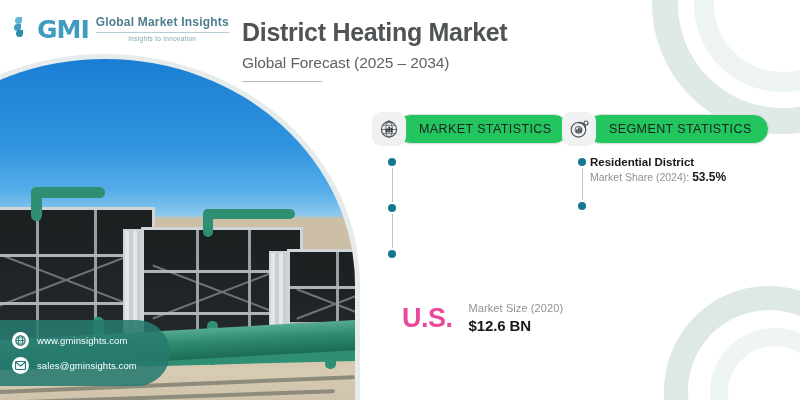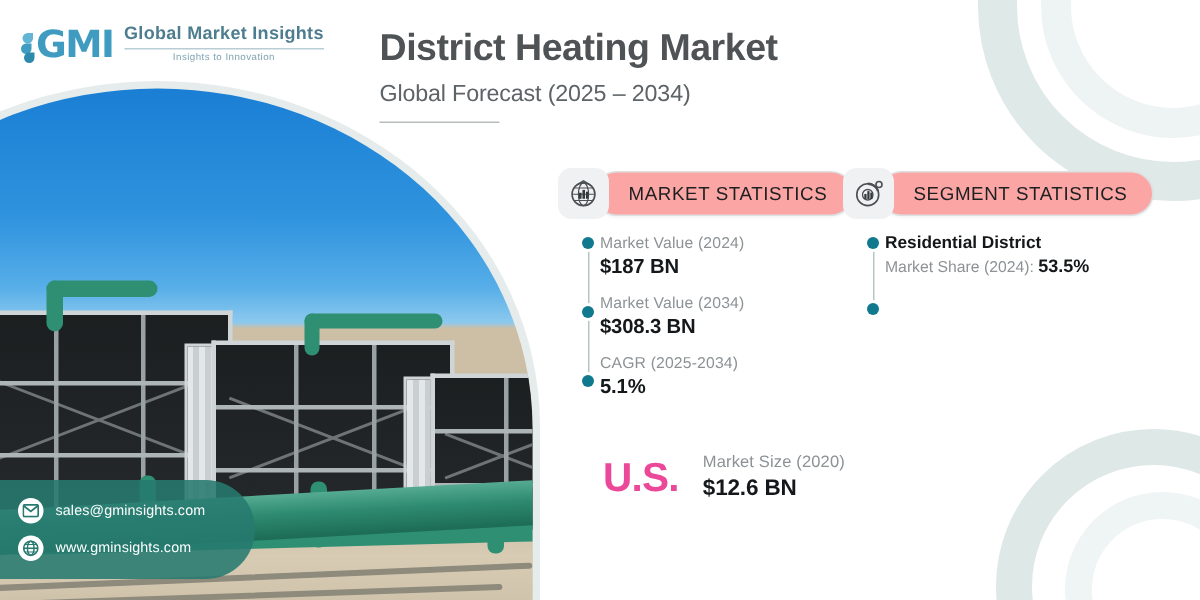--- a/index.html
+++ b/index.html
@@ -48,21 +48,21 @@
   }
 
   
   #logo {
     position: absolute;
     left: 14px; top: 16px;
     display: flex; align-items: center; gap: 7px;
     z-index: 40;
   }
   #logo-mark {
-    display: flex; align-items: flex-end; gap: 1px;
+    display: flex; align-items: flex-start; gap: 14px;
   }
   .logo-gmi {
     font-family: "DejaVu Sans", sans-serif;
     font-weight: bold;
     font-size: 25px;
     letter-spacing: -1px;
     color: #3f9bbf;
     line-height: 1;
   }
   .logo-leaf { width: 9px; height: 20px; position: relative; }
@@ -81,21 +81,21 @@
     white-space: nowrap;
   }
   #logo-rule { height: 1px; background: #b9cdd6; margin: 2px 0 1px; }
   #logo-tag {
     font-size: 6.5px; color: #7fa3b2; letter-spacing: .3px;
     text-align: center; white-space: nowrap;
   }
 
   
   #title-block {
-    position: absolute; left: 253px; top: 18px;
+    position: absolute; left: 242px; top: 18px;
     width: 420px; z-index: 40;
   }
   #page-title {
     font-size: 25px; font-weight: bold; color: #4f5355;
     letter-spacing: -.3px; line-height: 1.15; white-space: nowrap;
   }
   #page-subtitle {
     font-size: 15.5px; color: #5d6366;
     margin-top: 7px; letter-spacing: -.1px; white-space: nowrap;
   }
@@ -233,21 +233,21 @@
     display: flex; align-items: center; justify-content: center;
     position: relative; z-index: 2;
     flex: 0 0 auto;
   }
   .head-pill {
     margin-left: -10px;
     height: 30px;
     padding: 0 16px 0 22px;
     border: 1px solid #dddfe0;
     border-radius: 15px;
-    background: #fca5a5;
+    background: #22c55e;
     display: flex; align-items: center;
     box-shadow: 0 1px 2px rgba(0,0,0,.05);
   }
   .head-label {
     font-size: 12.5px; color: #1d2021; letter-spacing: .4px; white-space: nowrap;
   }
 
   .panel-body { display: flex; margin-top: 10px; padding-left: 14px; }
   .rail { position: relative; width: 14px; flex: 0 0 auto; }
   .rail-line {
@@ -342,40 +342,40 @@
       <div class="riser" style="left:470px; top:268px; height:42px;"></div>
 
       <div id="bigpipe"></div>
 
       <div class="railbar" style="left:120px; bottom:62px; width:380px; transform:rotate(-2.4deg);"></div>
       <div class="railbar" style="left:150px; bottom:50px; width:330px; transform:rotate(-2deg);"></div>
     </div>
   </div>
 
   <div id="contact">
-    <div class="contact-row">
-      <span class="c-icon">
-        <svg width="11" height="9" viewBox="0 0 11 9">
-          <rect x="0.5" y="0.5" width="10" height="8" rx="1.2" fill="none" stroke="#277a70" stroke-width="1.2"></rect>
-          <path d="M0.9 1.3 L5.5 4.9 L10.1 1.3" fill="none" stroke="#277a70" stroke-width="1.2"></path>
-        </svg>
-      </span>
-      <span class="c-text">sales@gminsights.com</span>
-    </div>
     <div class="contact-row">
       <span class="c-icon">
         <svg width="11" height="11" viewBox="0 0 11 11">
           <circle cx="5.5" cy="5.5" r="4.7" fill="none" stroke="#277a70" stroke-width="1.1"></circle>
           <ellipse cx="5.5" cy="5.5" rx="2.2" ry="4.7" fill="none" stroke="#277a70" stroke-width="1"></ellipse>
           <line x1="0.8" y1="5.5" x2="10.2" y2="5.5" stroke="#277a70" stroke-width="1"></line>
           <line x1="1.6" y1="3" x2="9.4" y2="3" stroke="#277a70" stroke-width=".8"></line>
           <line x1="1.6" y1="8" x2="9.4" y2="8" stroke="#277a70" stroke-width=".8"></line>
         </svg>
       </span>
       <span class="c-text">www.gminsights.com</span>
+    </div>
+    <div class="contact-row">
+      <span class="c-icon">
+        <svg width="11" height="9" viewBox="0 0 11 9">
+          <rect x="0.5" y="0.5" width="10" height="8" rx="1.2" fill="none" stroke="#277a70" stroke-width="1.2"></rect>
+          <path d="M0.9 1.3 L5.5 4.9 L10.1 1.3" fill="none" stroke="#277a70" stroke-width="1.2"></path>
+        </svg>
+      </span>
+      <span class="c-text">sales@gminsights.com</span>
     </div>
   </div>
 
   <div id="logo">
     <div id="logo-mark">
       <span class="logo-leaf">
           <i></i>
           <i></i>
           <i></i>
         </span>
@@ -413,34 +413,20 @@
         <span class="head-label">MARKET STATISTICS</span>
       </span>
     </div>
     <div class="panel-body">
       <div class="rail">
         <div class="rail-line" style="top:6px; height:94px;"></div>
         <div class="dot" style="top:2px;"></div>
         <div class="dot" style="top:48px;"></div>
         <div class="dot" style="top:94px;"></div>
       </div>
-      <div class="rows">
-        <div class="row">
-          <div class="row-label">Market Value (2024)</div>
-          <div class="row-value">$187 BN</div>
-        </div>
-        <div class="row">
-          <div class="row-label">Market Value (2034)</div>
-          <div class="row-value">$308.3 BN</div>
-        </div>
-        <div class="row">
-          <div class="row-label">CAGR (2025-2034)</div>
-          <div class="row-value">5.1%</div>
-        </div>
-      </div>
     </div>
   </div>
 
   <div class="panel" id="panel-segment">
     <div class="panel-head">
       <span class="head-icon">
         <svg width="20" height="20" viewBox="0 0 20 20">
           <circle cx="9.5" cy="10.8" r="7.3" fill="none" stroke="#4b5053" stroke-width="1.1"></circle>
           <circle cx="9.5" cy="10.8" r="3.5" fill="none" stroke="#4b5053" stroke-width=".9"></circle>
           <rect x="7.2" y="10.3" width="1.5" height="3.4" fill="#34393c"></rect>

